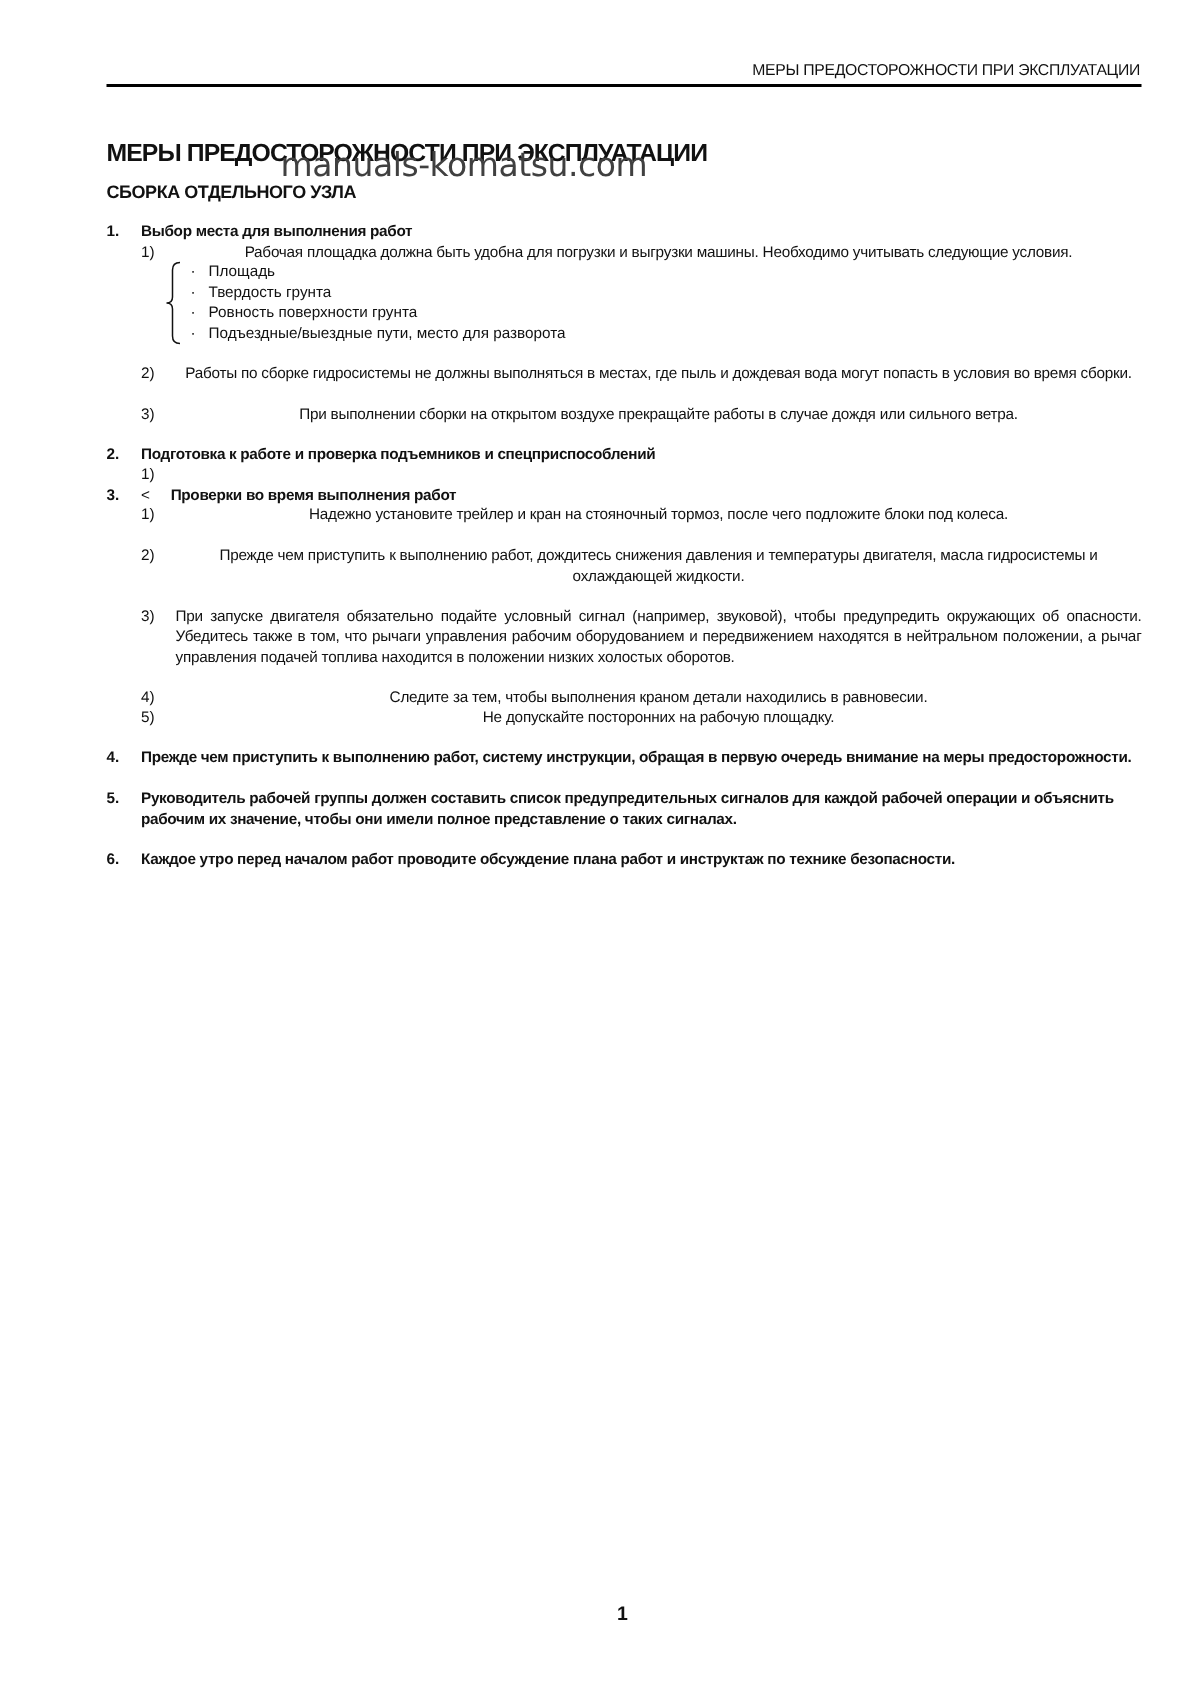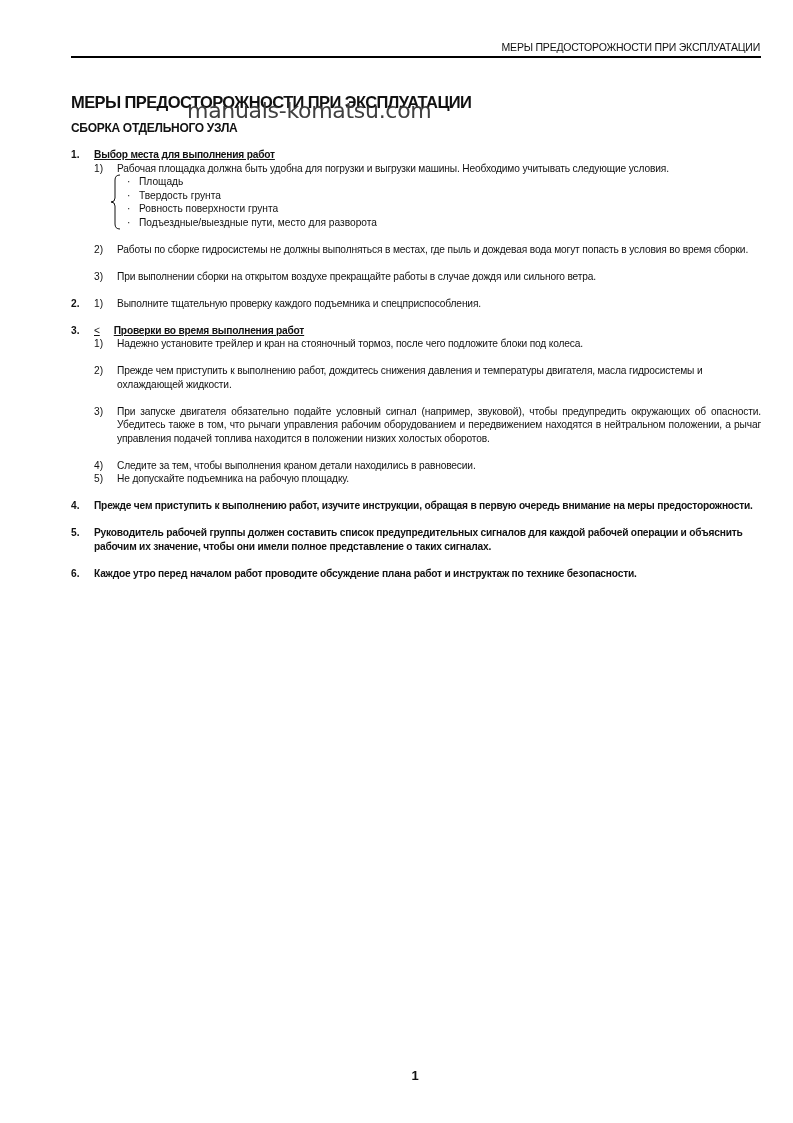--- a/index.html
+++ b/index.html
@@ -10,24 +10,24 @@
   .head-rule { position: absolute; top: 56px; left: 71px; width: 690px; height: 2px; background: #000; }
   .title { position: absolute; top: 93px; left: 71px; font-size: 16.5px; font-weight: bold;
            letter-spacing: -0.6px; margin: 0; }
   .subtitle { position: absolute; top: 121px; left: 71px; font-size: 12px; font-weight: bold;
               letter-spacing: -0.3px; margin: 0; text-align: center; }
   .watermark { position: absolute; top: 98px; left: 187px; font-size: 22px; color: #404040;
                font-family: "DejaVu Sans", sans-serif; letter-spacing: -0.3px; }
   .content { position: absolute; top: 148px; left: 71px; width: 690px; font-size: 10.2px; line-height: 13.5px; }
   .sec { position: relative; padding-left: 23px; }
   .sec-num { position: absolute; left: 0; top: 0; font-weight: bold; }
-  .sec-title { font-weight: bold; letter-spacing: -0.2px; text-decoration: underline; }
+  .sec-title { font-weight: bold; letter-spacing: -0.2px; }
   .sub { position: relative; padding-left: 23px; }
   .sub-num { position: absolute; left: 0; top: 0; }
-  .sub-text { letter-spacing: -0.15px; }
+  .sub-text { letter-spacing: -0.15px; text-align: center; }
   .gap { height: 13.5px; }
   .bullets { position: relative; padding-left: 10px; margin-left: 0; }
   .brace { position: absolute; left: -7px; top: -1px; width: 12px; height: 56px; }
   .bullet { display: flex; }
   .bullet .dot { width: 12px; }
   .arrow { font-weight: normal; margin-right: 14px; }
   .bold-text { font-weight: bold; letter-spacing: -0.2px; }
   .page-num { position: absolute; top: 1068px; left: 0; width: 830px; text-align: center;
               font-size: 13px; font-weight: bold; }
 </style>
@@ -80,23 +80,23 @@
     <div class="gap"></div>
     <div class="sub">
       <span class="sub-num">3)</span>
       <div class="sub-text">При выполнении сборки на открытом воздухе прекращайте работы в случае дождя или сильного ветра.</div>
     </div>
   </div>
   <div class="gap"></div>
 
   <div class="sec">
     <span class="sec-num">2.</span>
+    <div class="sec-title">Подготовка к работе и проверка подъемников и спецприспособлений</div>
     <div class="sub">
       <span class="sub-num">1)</span>
-      <div class="sub-text">Выполните тщательную проверку каждого подъемника и спецприспособления.</div>
     </div>
   </div>
   <div class="gap"></div>
 
   <div class="sec">
     <span class="sec-num">3.</span>
     <div class="sec-title"><span class="arrow">&lt;</span><span>Проверки во время выполнения работ</span></div>
     <div class="sub">
       <span class="sub-num">1)</span>
       <div class="sub-text">Надежно установите трейлер и кран на стояночный тормоз, после чего подложите блоки под колеса.</div>
@@ -111,28 +111,28 @@
       <span class="sub-num">3)</span>
       <div class="sub-text" style="text-align: justify;">При запуске двигателя обязательно подайте условный сигнал (например, звуковой), чтобы предупредить окружающих об опасности. Убедитесь также в том, что рычаги управления рабочим оборудованием и передвижением находятся в нейтральном положении, а рычаг управления подачей топлива находится в положении низких холостых оборотов.</div>
     </div>
     <div class="gap"></div>
     <div class="sub">
       <span class="sub-num">4)</span>
       <div class="sub-text">Следите за тем, чтобы выполнения краном детали находились в равновесии.</div>
     </div>
     <div class="sub">
       <span class="sub-num">5)</span>
-      <div class="sub-text">Не допускайте подъемника на рабочую площадку.</div>
+      <div class="sub-text">Не допускайте посторонних на рабочую площадку.</div>
     </div>
   </div>
   <div class="gap"></div>
 
   <div class="sec">
     <span class="sec-num">4.</span>
-    <div class="bold-text">Прежде чем приступить к выполнению работ, изучите инструкции, обращая в первую очередь внимание на меры предосторожности.</div>
+    <div class="bold-text">Прежде чем приступить к выполнению работ, систему инструкции, обращая в первую очередь внимание на меры предосторожности.</div>
   </div>
   <div class="gap"></div>
 
   <div class="sec">
     <span class="sec-num">5.</span>
     <div class="bold-text">Руководитель рабочей группы должен составить список предупредительных сигналов для каждой рабочей операции и объяснить рабочим их значение, чтобы они имели полное представление о таких сигналах.</div>
   </div>
   <div class="gap"></div>
 
   <div class="sec">

